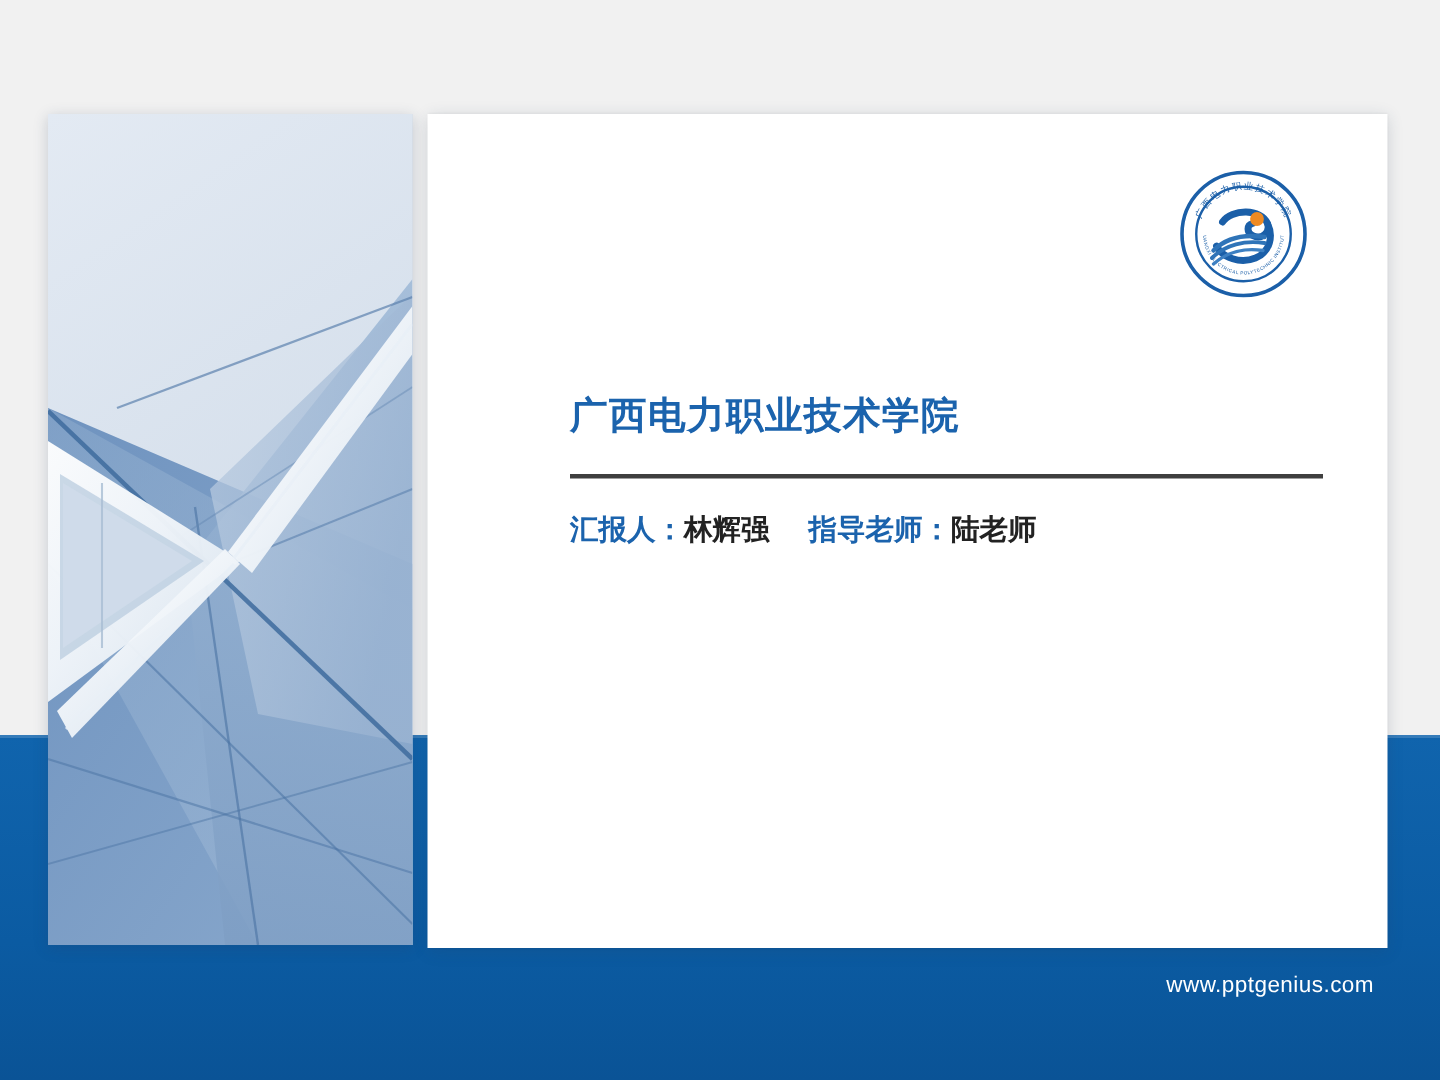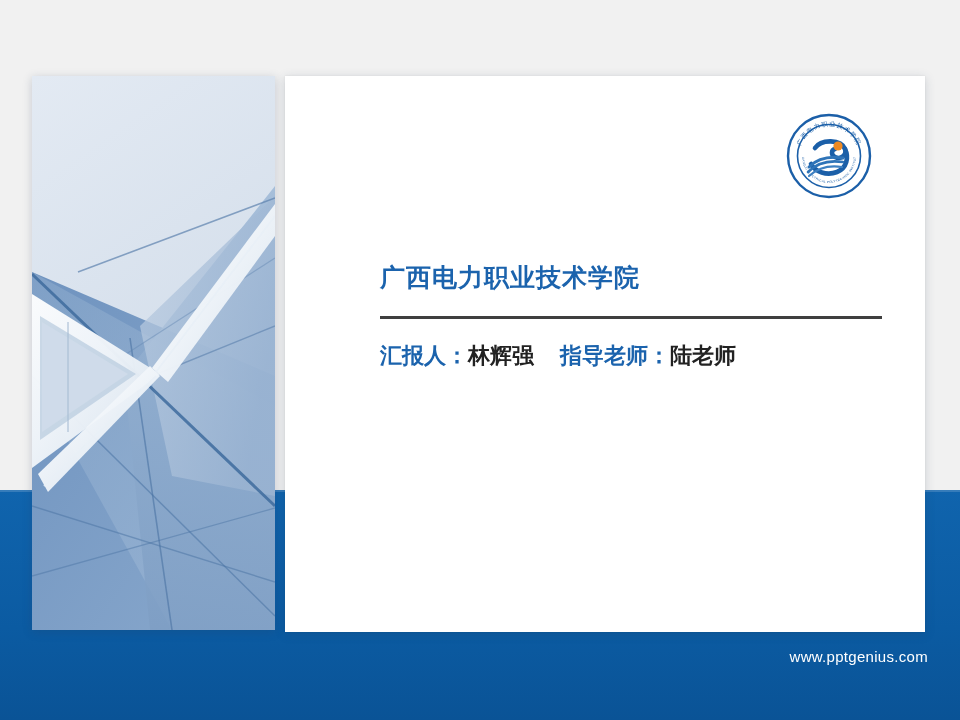--- a/index.html
+++ b/index.html
@@ -100,33 +100,33 @@
     white-space: nowrap;
   }
   .divider {
     margin-top: 23px;
     width: 502px;
     height: 3px;
     background: #3f3f3f;
   }
   .presenter-line {
     margin-top: 23px;
-    font-size: 22px;
+    font-size: 19px;
     font-weight: bold;
     line-height: 1.3;
     white-space: nowrap;
   }
   .presenter-line .lbl { color: #1b63ad; }
   .presenter-line .val { color: #222222; }
   .presenter-line .gap { display: inline-block; width: 26px; }
 
   
   .footer-url {
     position: absolute;
-    left: 16px;
+    left: 4px;
     top: 648px;
     width: 912px;
     text-align: right;
     font-size: 15px;
     color: #ffffff;
     letter-spacing: 0.3px;
   }
 </style>
 </head>
 <body>

